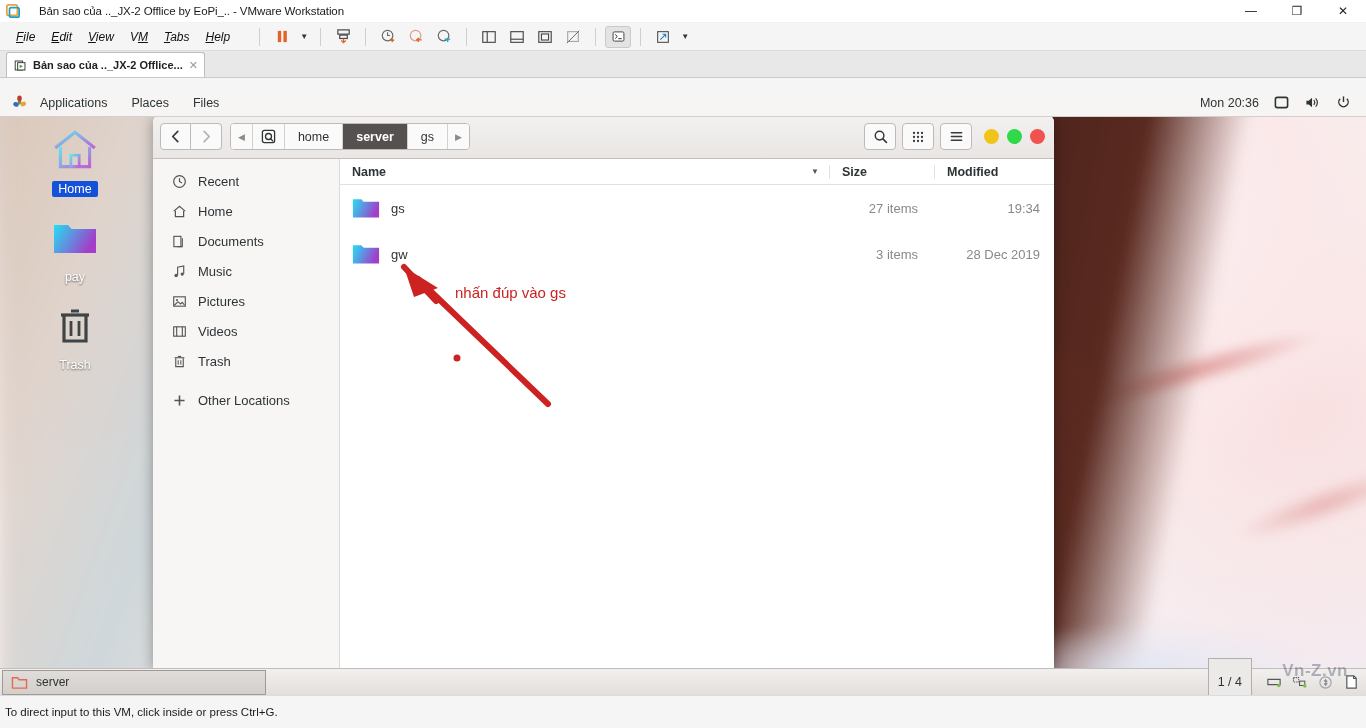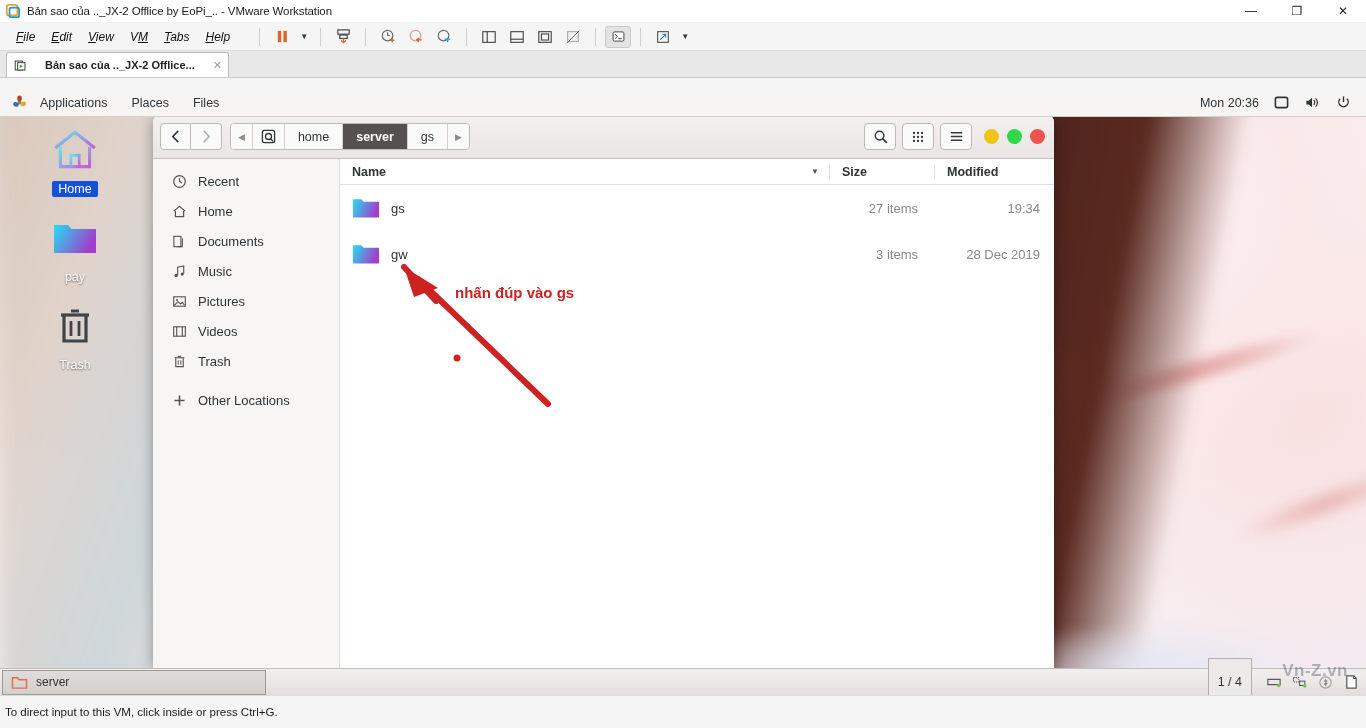--- a/index.html
+++ b/index.html
@@ -11,20 +11,21 @@
   }
 
   
   #vmware-window { position: relative; width: 1366px; height: 728px; background: #f5f5f5; }
 
   
   #vm-titlebar {
     height: 23px; background: #ffffff;
     display: flex; align-items: center;
     border-bottom: 1px solid #f2f2f2;
+    gap: 12px;
   }
   #vm-app-icon { margin-left: 6px; margin-right: 7px; width: 14px; height: 14px; flex: none; }
   #vm-title-text { font-size: 11.5px; color: #1a1a1a; white-space: nowrap; letter-spacing: -0.1px; }
   #vm-winbtns { margin-left: auto; display: flex; height: 23px; }
   .vm-winbtn {
     width: 46px; height: 23px; display: flex; align-items: center; justify-content: center;
     color: #222; font-size: 12px; line-height: 1;
   }
 
   
@@ -45,21 +46,21 @@
   .vm-caret { font-size: 8px; color: #333; width: 14px; text-align: center; }
 
   
   #vm-tabstrip {
     height: 27px; background: #e8e8e8; display: flex; align-items: flex-end;
     border-bottom: 1px solid #c9c9c9; padding-left: 6px;
   }
   #vm-tab {
     height: 25px; background: #ffffff; border: 1px solid #bdbdbd; border-bottom: none;
     border-radius: 3px 3px 0 0; display: flex; align-items: center;
-    padding: 0 6px 0 7px; gap: 18px; max-width: 230px;
+    padding: 0 6px 0 7px; gap: 6px; max-width: 230px;
   }
   #vm-tab-label { font-size: 11px; font-weight: bold; color: #222; white-space: nowrap;
                   overflow: hidden; text-overflow: ellipsis; }
   #vm-tab-close { font-size: 11px; color: #999; }
 
   
   #guest-screen {
     position: absolute; top: 89px; left: 0; width: 1366px; height: 606px; overflow: hidden;
   }
 
@@ -196,21 +197,21 @@
   .nau-row { height: 46px; display: flex; align-items: center; font-size: 13px; color: #2e3436; }
   .nau-row .cell-name { flex: 1; display: flex; align-items: center; gap: 11px; padding-left: 12px; min-width: 0; }
   .nau-row .cell-size { width: 105px; text-align: right; padding-right: 16px; color: #8b8885; }
   .nau-row .cell-mod  { width: 120px; text-align: right; padding-right: 14px; color: #8b8885; }
   .folder-ico { width: 28px; height: 24px; flex: none; }
 
   
   #annot { position: absolute; inset: 0; pointer-events: none; z-index: 7; }
   #annot-text {
     position: absolute; left: 455px; top: 195px; color: #cc2222;
-    font-size: 15px; font-weight: bold; white-space: nowrap;
+    font-size: 15px; font-weight: normal; white-space: nowrap;
   }
 
   
   #guest-taskbar {
     position: absolute; left: 0; bottom: 0; width: 1366px; height: 27px;
     background: linear-gradient(180deg,#f2f0ef 0%, #e2dedb 100%);
     border-top: 1px solid #c2bdb9; display: flex; align-items: center; z-index: 6;
   }
   #task-win {
     width: 264px; height: 25px; margin-left: 2px;

